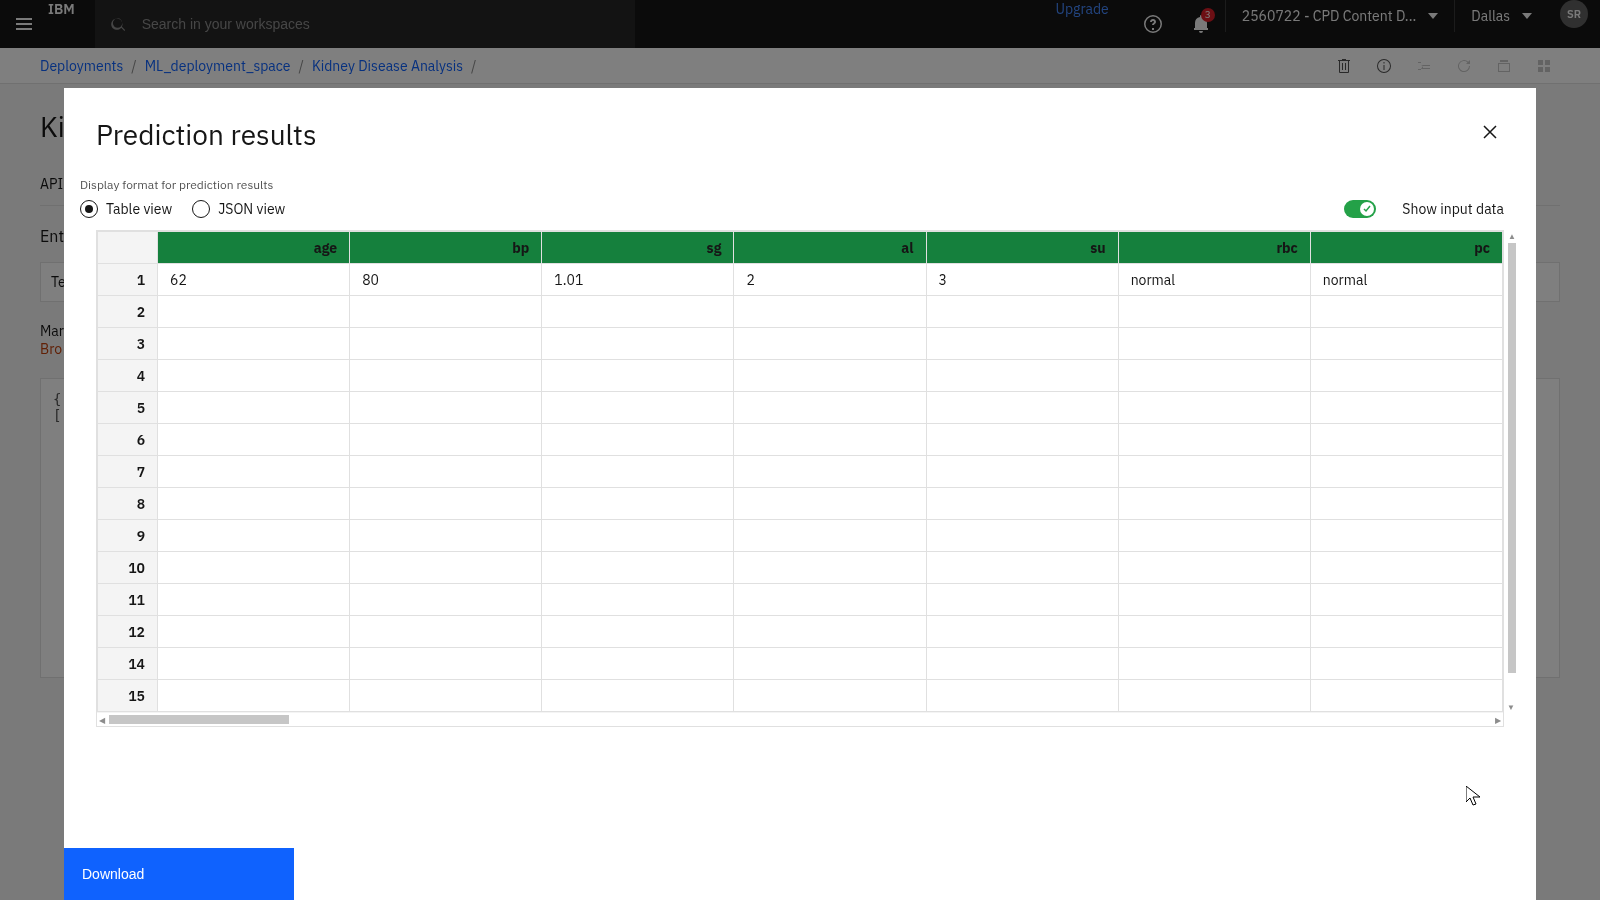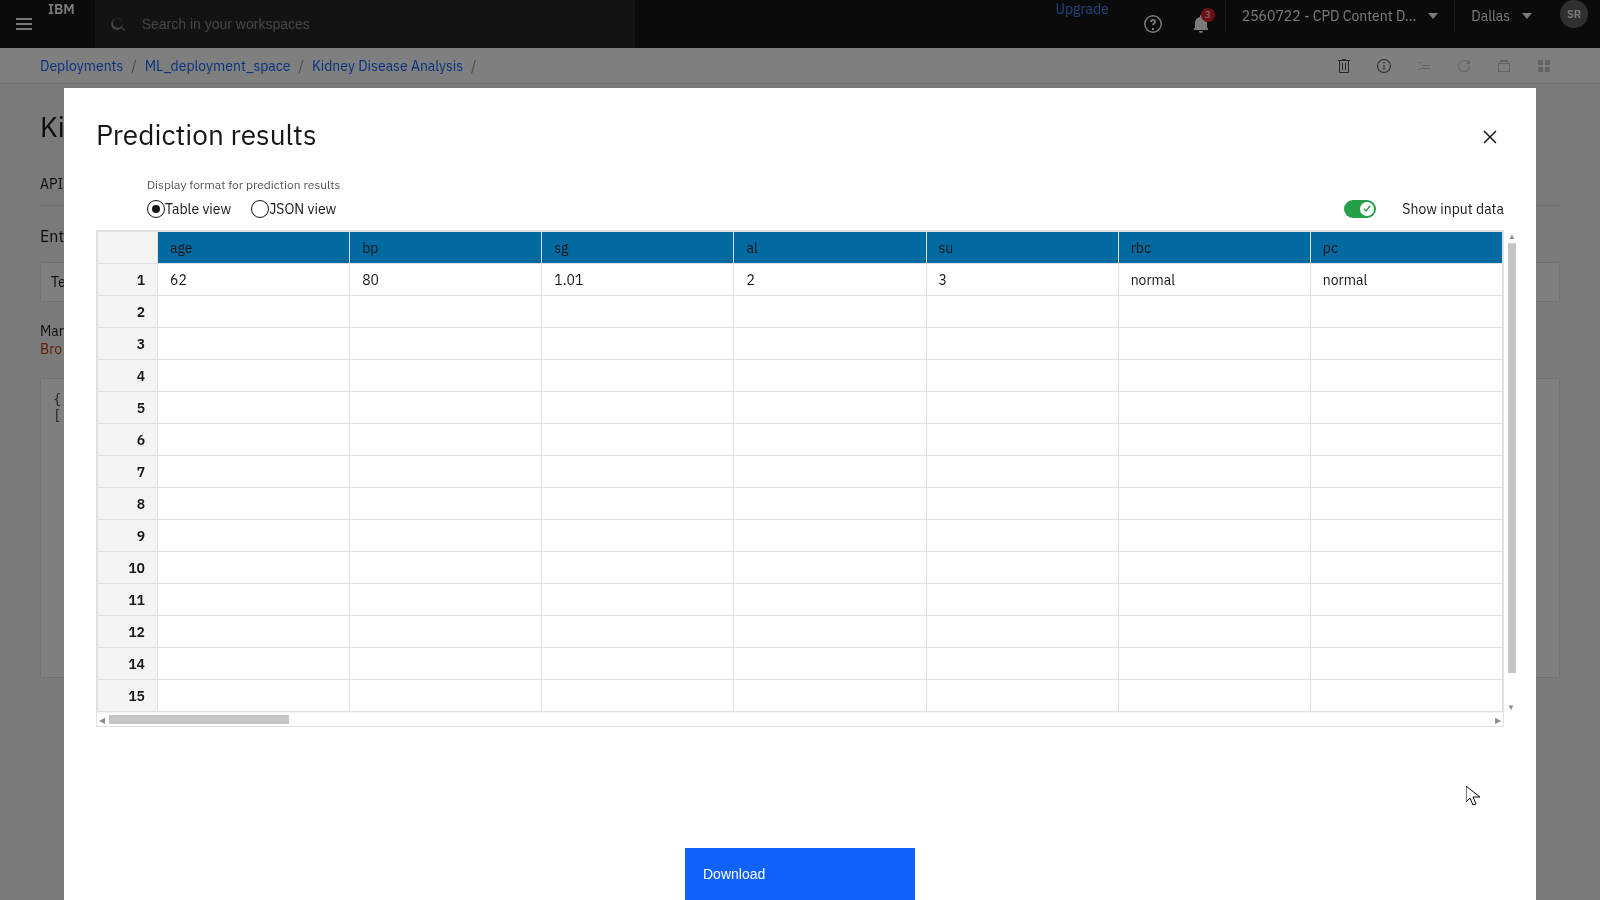--- a/index.html
+++ b/index.html
@@ -43,60 +43,60 @@
 .tex-box { margin-top: 16px; border: 1px solid #e0e0e0; padding: 10px; background: #fff; }
 .manual-lbl { margin-top: 20px; }
 .browse-lnk { color: #c2410c; margin-top: 0; display: inline-block; }
 .code-box { margin-top: 20px; border: 1px solid #e0e0e0; background: #fff; padding: 12px; font-family: monospace; color: #525252; height: 300px; }
 
 
 .overlay { position: absolute; inset: 0; background: rgba(0,0,0,0.5); }
 
 
 .modal { position: absolute; top: 88px; left: 64px; right: 64px; bottom: 0; background: #fff; display: flex; flex-direction: column; }
-.modal-header { padding: 28px 30px 24px 32px; display: flex; align-items: flex-end; }
+.modal-header { padding: 28px 30px 24px 32px; display: flex; align-items: flex-start; }
 .modal-title { font-size: 28px; font-weight: 400; }
 .modal-close { margin-left: auto; width: 32px; height: 32px; display: flex; align-items: center; justify-content: center; cursor: pointer; }
 .modal-close svg { width: 16px; height: 16px; fill: #161616; }
 
-.modal-controls { padding: 0 32px 12px 44px; margin-left: 39px; }
+.modal-controls { padding: 0 32px 12px 16px; }
 .format-label { font-size: 12px; color: #525252; margin-bottom: 8px; }
 .format-row { display: flex; align-items: center; }
 .radio-group { display: flex; gap: 20px; }
-.radio-item { display: flex; align-items: center; gap: 0; cursor: pointer; }
+.radio-item { display: flex; align-items: center; gap: 8px; cursor: pointer; }
 .radio-circle { width: 18px; height: 18px; border: 1px solid #161616; border-radius: 50%; display: flex; align-items: center; justify-content: center; }
 .radio-circle.sel::after { content: ""; width: 8px; height: 8px; background: #161616; border-radius: 50%; }
 .toggle-group { margin-left: auto; display: flex; align-items: center; gap: 26px; }
 .toggle { width: 32px; height: 18px; background: #24a148; border-radius: 9px; position: relative; cursor: pointer; }
 .toggle-knob { width: 14px; height: 14px; background: #fff; border-radius: 50%; position: absolute; top: 2px; right: 2px; display: flex; align-items: center; justify-content: center; }
 .toggle-knob svg { width: 8px; height: 8px; fill: #24a148; }
 
 
 .table-wrap { margin: 0 32px; border: 1px solid #e0e0e0; position: relative; }
 .table-scroll { overflow: hidden; }
 table.pred { border-collapse: collapse; width: 100%; table-layout: fixed; }
 table.pred th, table.pred td { border: 1px solid #e0e0e0; padding: 6px 12px; text-align: left; font-size: 14px; height: 32px; font-weight: 400; }
-table.pred th { background: #0369a1; font-weight: 400; color: #161616; }
+table.pred th { background: #15803d; font-weight: 700; color: #161616; text-align: right; }
 table.pred .rownum { width: 60px; text-align: right; font-weight: 600; background: #f4f4f4; }
 table.pred td.rownum { font-weight: 600; }
 .col-w { width: 192px; }
 
 
 .hscroll { height: 14px; background: #fff; position: relative; border-top: 1px solid #f4f4f4; }
 .hscroll-arrow { position: absolute; top: 0; width: 10px; height: 14px; display: flex; align-items: center; justify-content: center; font-size: 8px; color: #8d8d8d; cursor: pointer; }
 .hscroll-arrow.left { left: 0; }
 .hscroll-arrow.right { right: 0; }
 .hscroll-track { position: absolute; left: 12px; right: 12px; top: 2px; bottom: 2px; }
 .hscroll-thumb { position: absolute; left: 0; width: 180px; top: 0; bottom: 0; background: #c6c6c6; cursor: pointer; }
 .vscroll { position: absolute; right: -14px; top: 0; bottom: 14px; width: 10px; }
 .vscroll-arrow { height: 10px; font-size: 8px; color: #8d8d8d; text-align: center; cursor: pointer; }
 .vscroll-track { position: absolute; top: 12px; bottom: 12px; left: 0; right: 0; }
 .vscroll-thumb { position: absolute; top: 0; height: 430px; left: 1px; right: 1px; background: #c6c6c6; cursor: pointer; }
 
-.modal-footer { margin-top: auto; display: flex; justify-content: center; }
+.modal-footer { margin-top: auto; display: flex; justify-content: flex-start; }
 .download-btn { background: #0f62fe; color: #fff; font-size: 14px; padding: 18px 60px 18px 18px; border: none; cursor: pointer; min-width: 230px; text-align: left; }
 
 .cursor-img { position: absolute; width: 14px; height: 20px; pointer-events: none; }
 </style>
 </head>
 <body>
 
 <div class="topbar">
   <div class="hamburger">
     <div class="hamburger-lines">

